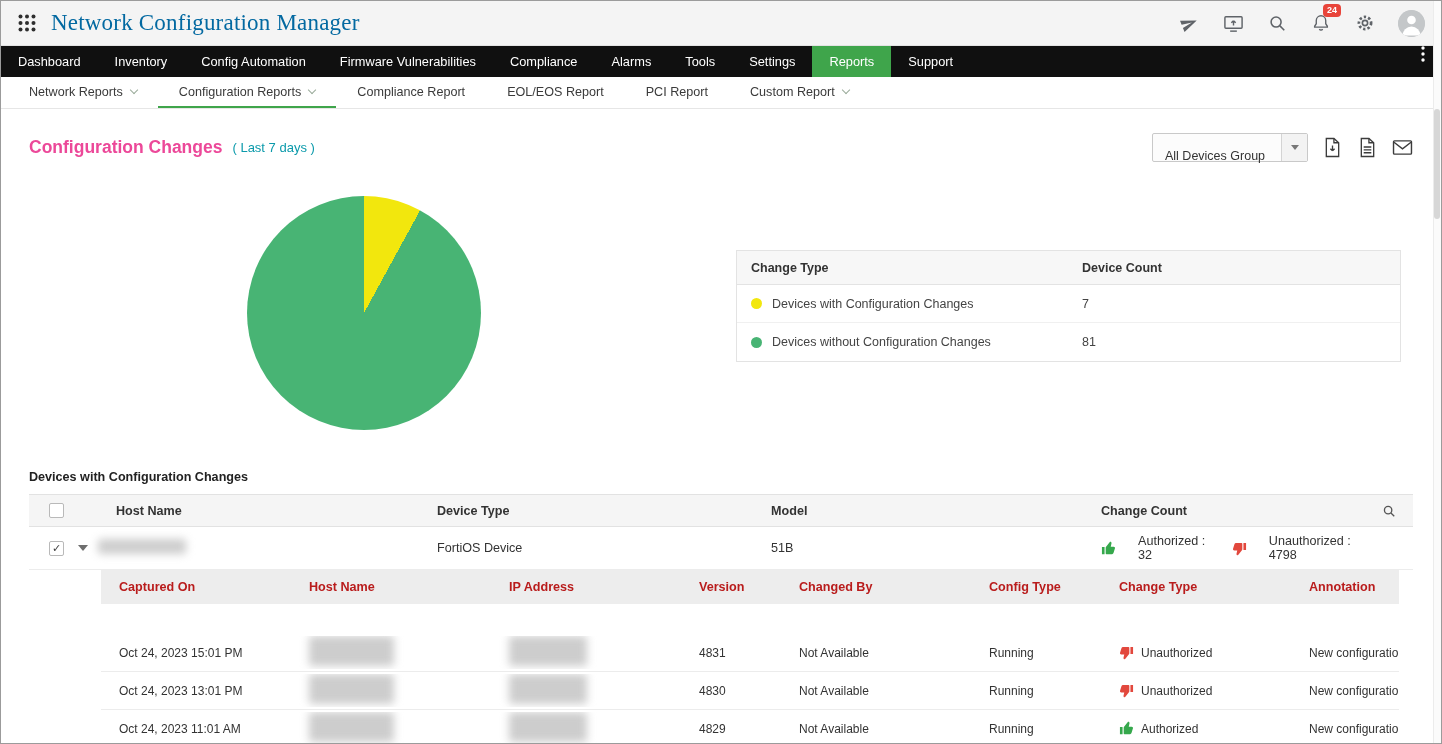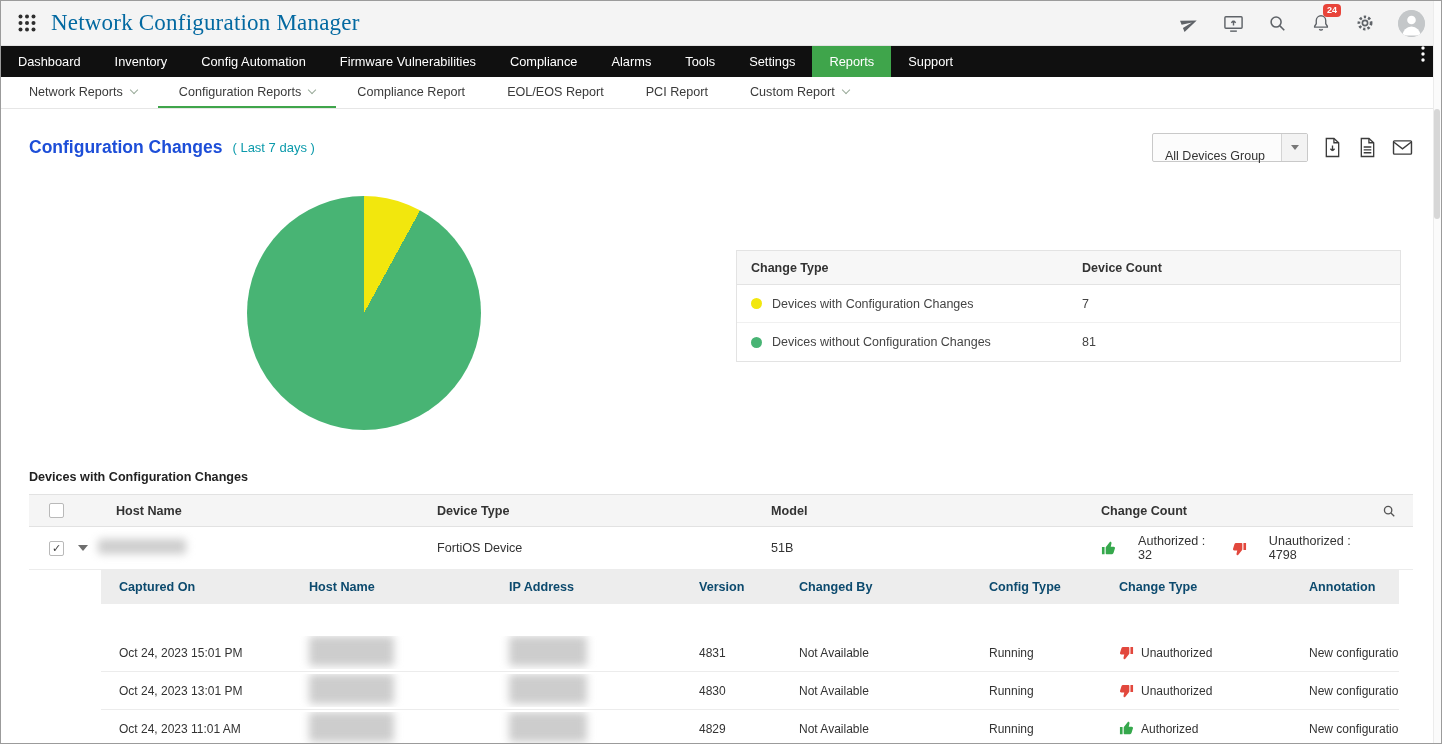--- a/index.html
+++ b/index.html
@@ -27,21 +27,21 @@
   .nav-more { margin-left:auto; width:36px; display:flex; align-items:center; justify-content:center; cursor:pointer; color:#fff; font-size:14px; letter-spacing:0; }
 
   
   .subnav { height:32px; background:#fff; border-bottom:1px solid #e6e6e6; display:flex; align-items:stretch; padding-left:7px; font-size:12.6px; color:#3a3a3a; }
   .subnav-item { padding:12px 21px; display:flex; align-items:center; gap:8px; cursor:pointer; border-bottom:2px solid transparent; white-space:nowrap; }
   .subnav-item.active { border-bottom-color:#3fa54b; }
   .chev { width:6px; height:6px; border-right:1.4px solid #9aab9a; border-bottom:1.4px solid #9aab9a; transform:rotate(45deg); margin-top:-3px; }
 
   
   .page-head { display:flex; align-items:center; padding:24px 28px 0 28px; }
-  .page-title { font-size:17.5px; font-weight:bold; color:#1d4ed8; }
+  .page-title { font-size:17.5px; font-weight:bold; color:#ec4899; }
   .page-period { color:#0b9aab; font-size:13px; margin-left:10px; }
   .head-controls { margin-left:auto; display:flex; align-items:center; gap:13px; }
   .select { display:flex; height:29px; border:1px solid #c9c9c9; border-radius:2px; background:#fcfcfc; cursor:pointer; }
   .select-label { padding:0 12px; font-size:12.5px; color:#333; display:flex; align-items:center; width:128px;margin-top:17px; }
   .select-caret { width:26px; border-left:1px solid #d4d4d4; display:flex; align-items:center; justify-content:center; background:#f3f3f3; }
   .caret-tri { width:0; height:0; border-left:4px solid transparent; border-right:4px solid transparent; border-top:5px solid #777; }
   .export-icon { width:22px; height:22px; color:#3c3c3c; cursor:pointer; display:flex; align-items:center; justify-content:center; }
 
   
   .chart-row { position:relative; height:300px; }
@@ -68,21 +68,21 @@
   .thumb { display:inline-flex; width:15px; height:15px; }
   .thumb svg { width:15px; height:15px; display:block; }
   .thumb-up { color:#35a84c; }
   .thumb-down { color:#e2483d; }
   .thumb-down svg { transform:rotate(180deg); }
   .search-cell { display:flex; justify-content:center; color:#555; cursor:pointer; }
 
   
   .detail { margin:0 14px 0 72px; overflow:hidden; }
   .detail-head, .detail-row { display:grid; grid-template-columns:190px 200px 190px 100px 190px 130px 190px 1fr; align-items:center; }
-  .detail-head { height:34px; background:#ededed; font-size:12.6px; font-weight:bold; color:#0c4a6e; }
+  .detail-head { height:34px; background:#ededed; font-size:12.6px; font-weight:bold; color:#b91c1c; }
   .detail-head > div, .detail-row > div { padding-left:18px; overflow:hidden; white-space:nowrap; }
   .detail-spacer { height:30px; }
   .detail-row { height:38px; font-size:12px; color:#333; border-bottom:1px solid #ececec; }
   .detail-row:first-of-type { border-top:1px solid #ececec; }
   .blur-host { width:85px; height:30px; }
   .blur-ip { width:78px; height:30px; }
   .change-type-cell { display:flex; align-items:center; gap:7px; }
 
   
   .scroll-track { position:absolute; right:0; top:0; bottom:0; width:8px; background:#fbfbfb; border-left:1px solid #ececec; }

